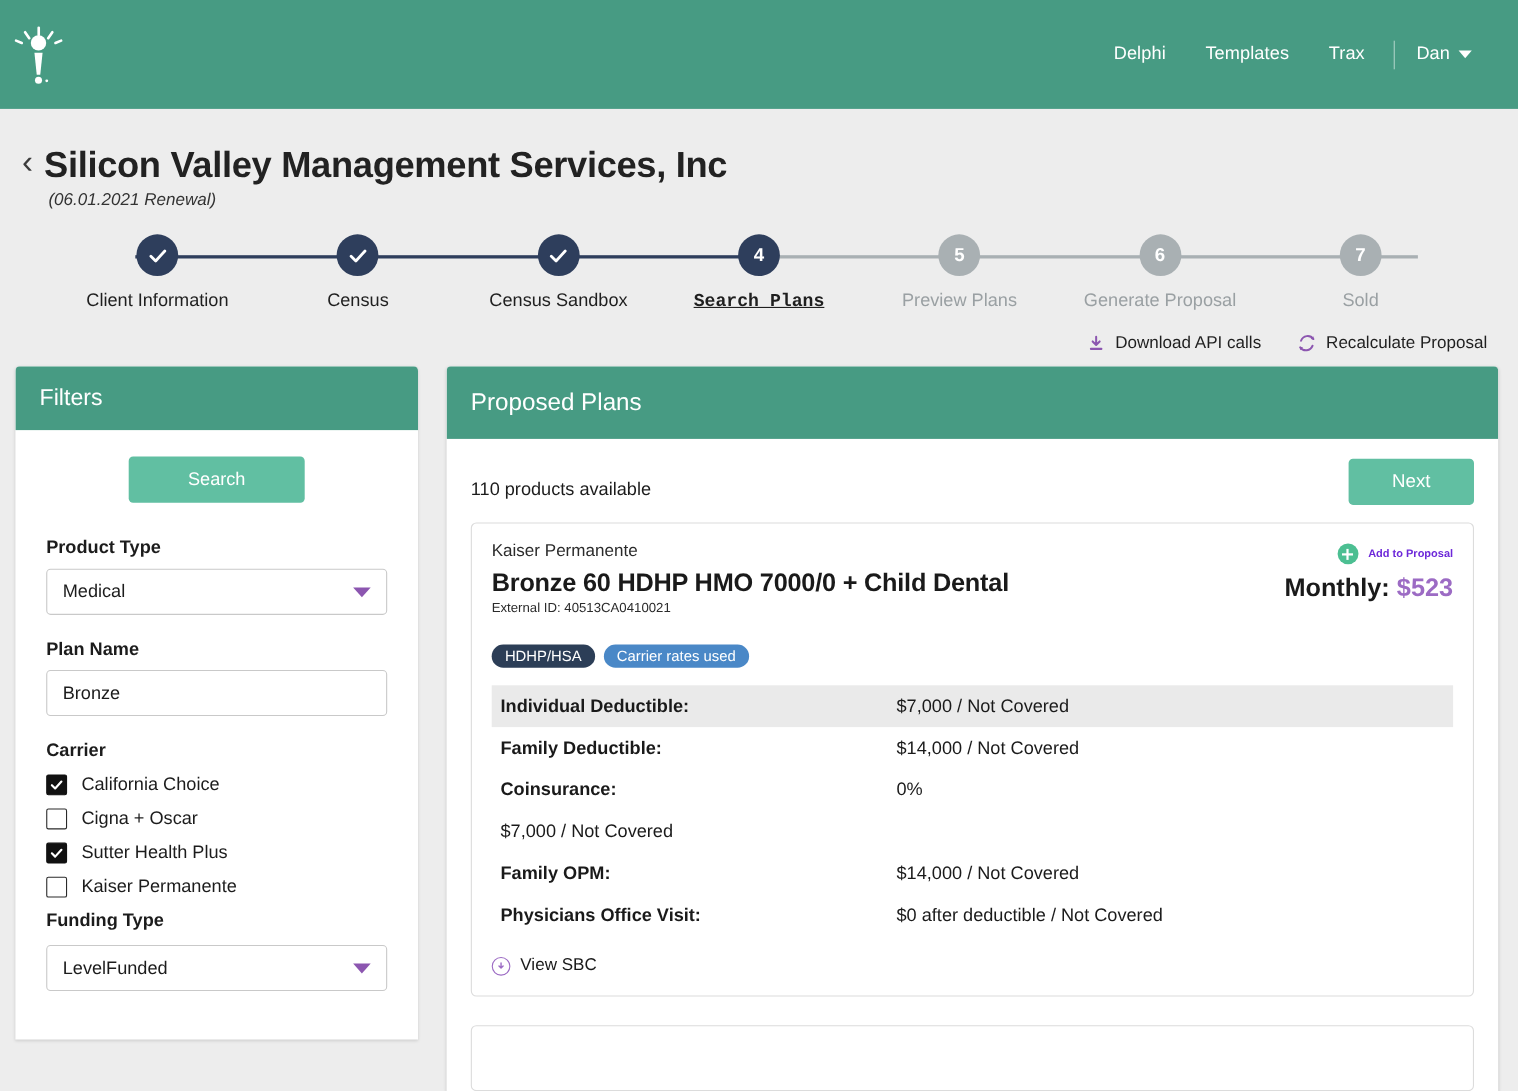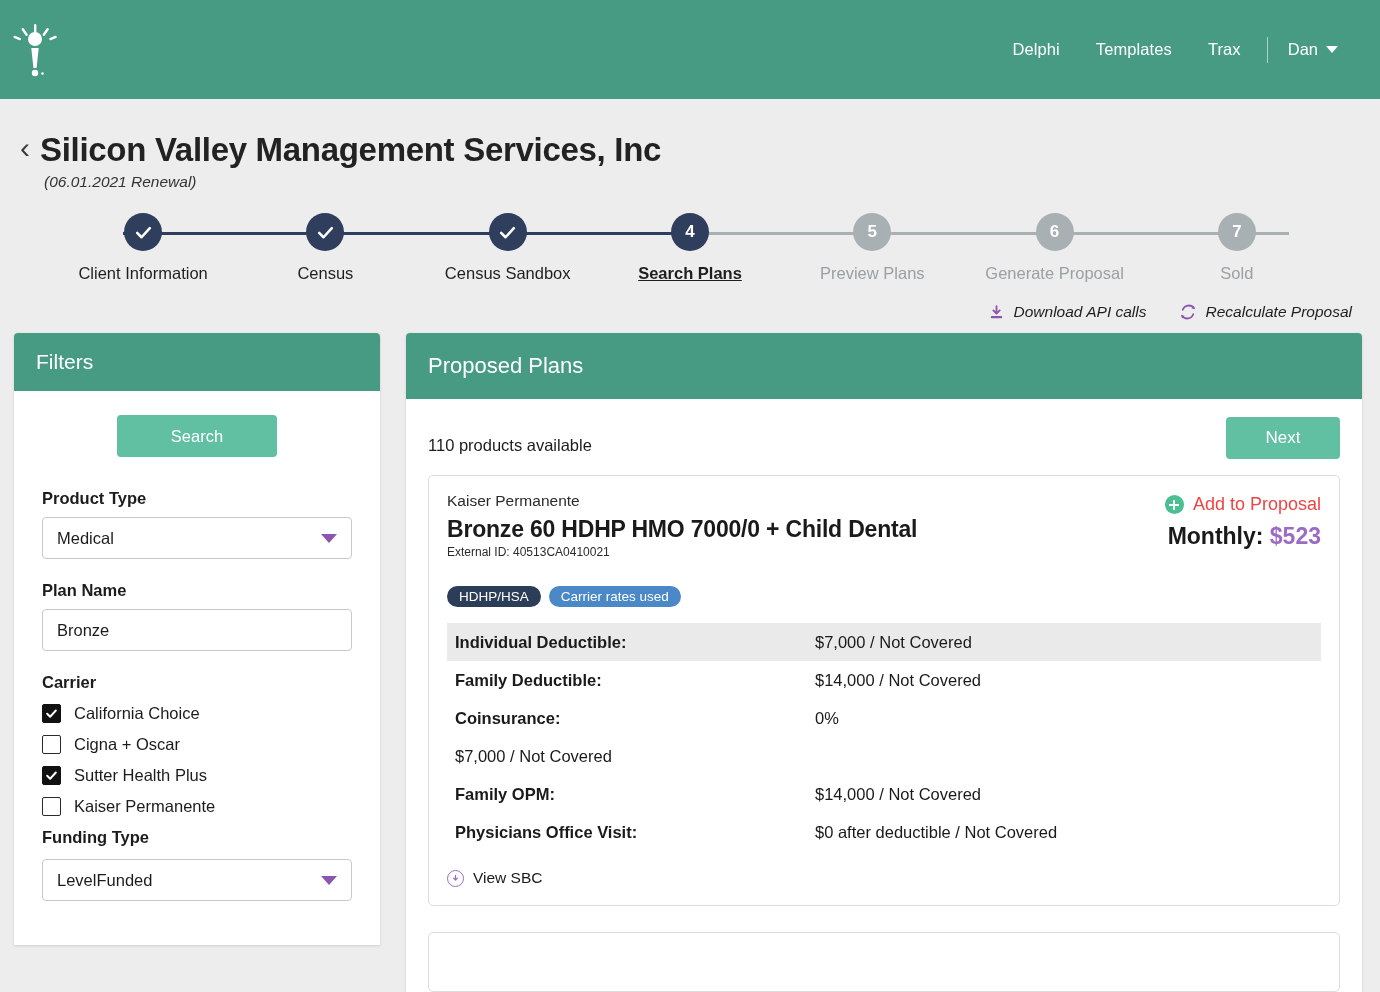--- a/index.html
+++ b/index.html
@@ -86,32 +86,32 @@
     display: flex; align-items: center; justify-content: center;
     color: #fff; font-size: 17px; font-weight: bold;
     background: #2e3e5c;
   }
   .step.inactive .step-circle { background: #a9b0b3; }
   .step-label {
     margin-top: 13px; font-size: 16.5px; color: #1f1f1f;
     white-space: nowrap;
   }
   .step.inactive .step-label { color: #9aa0a3; }
-  .step.current .step-label { font-weight: bold; text-decoration: underline; }
+  .step.current .step-label { font-weight: bold; text-decoration: underline; font-family: Liberation Mono, monospace; }
   .line {
     position: absolute; top: 19px; height: 3px; z-index: 1;
   }
   .line.done { background: #2e3e5c; }
   .line.todo { background: #a9b0b3; }
   .check { width: 19px; height: 19px; display: block; }
 
   
   .actions {
     display: flex; justify-content: flex-end; align-items: center;
-    gap: 32px; padding: 10px 28px 0 4px; font-style: italic;
+    gap: 32px; padding: 10px 28px 0 4px;
   }
   .action {
     display: flex; align-items: center; gap: 9px;
     font-size: 15.5px; color: #1f1f1f; cursor: pointer;
   }
   .action svg { display: block; }
 
   
   .main {
     display: flex; gap: 26px; padding: 12px 18px 0 14px;
@@ -232,21 +232,21 @@
   }
   .plus-circle {
     width: 19px; height: 19px; border-radius: 50%;
     background: #4cbf92; position: relative; flex: 0 0 19px;
   }
   .plus-circle:before, .plus-circle:after {
     content: ""; position: absolute; background: #fff;
   }
   .plus-circle:before { left: 4.5px; top: 8.5px; width: 10px; height: 2.2px; }
   .plus-circle:after { top: 4.5px; left: 8.4px; height: 10px; width: 2.2px; }
-  .add-label { font-size: 18px; font-weight: normal; color: #ef4444; }
+  .add-label { font-size: 10px; font-weight: bold; color: #6d28d9; }
   .monthly {
     font-size: 23px; font-weight: bold; color: #1a1a1a;
     margin-top: 8px;
   }
   .monthly .amt { color: #9c6bc4; }
 
   .benefits { margin-top: 16px; }
   .brow {
     display: flex; align-items: center;
     height: 38px; padding: 0 8px;

